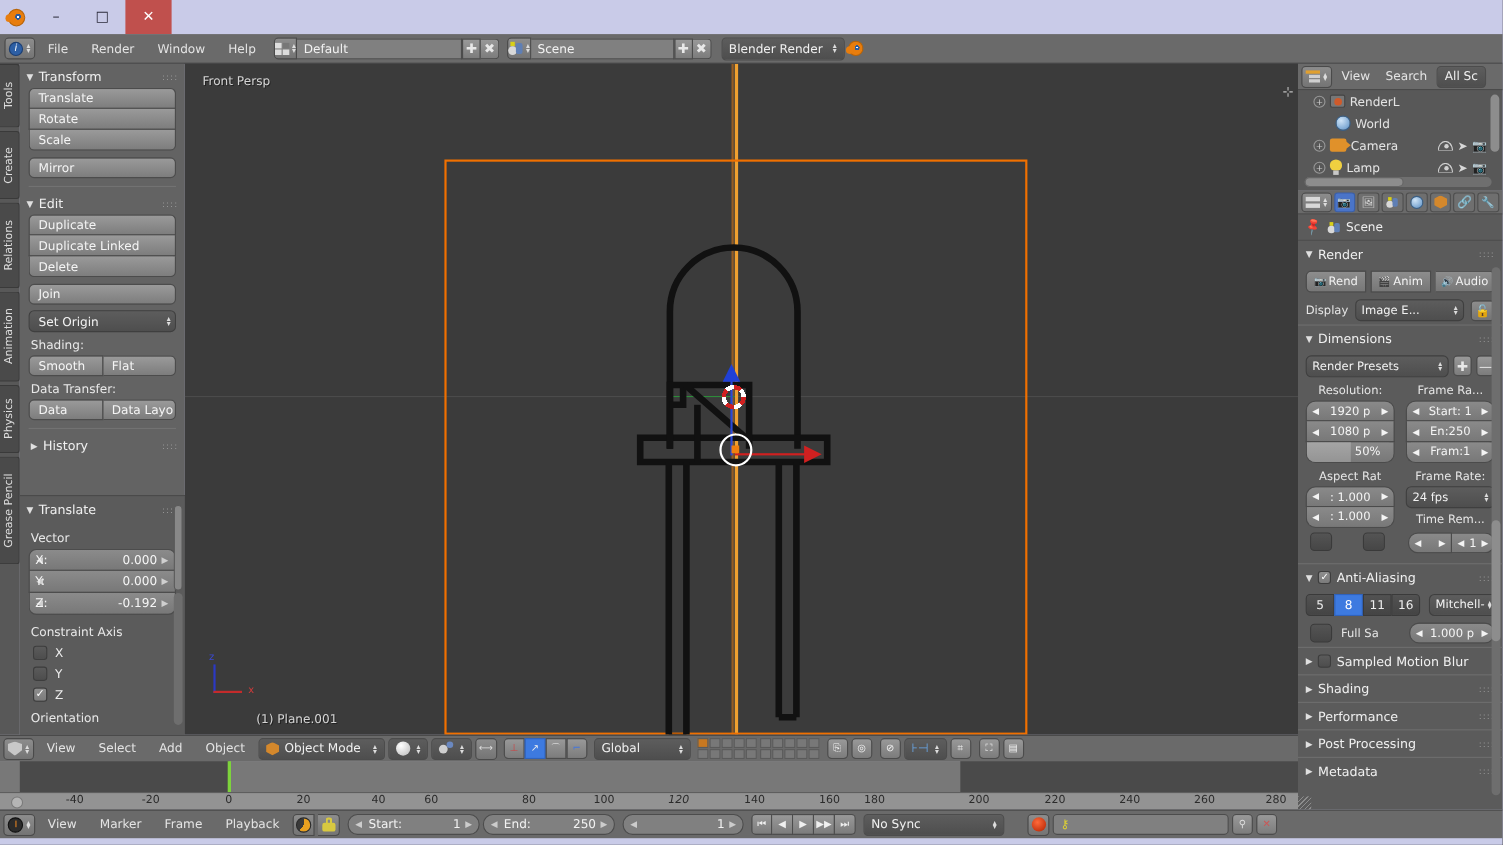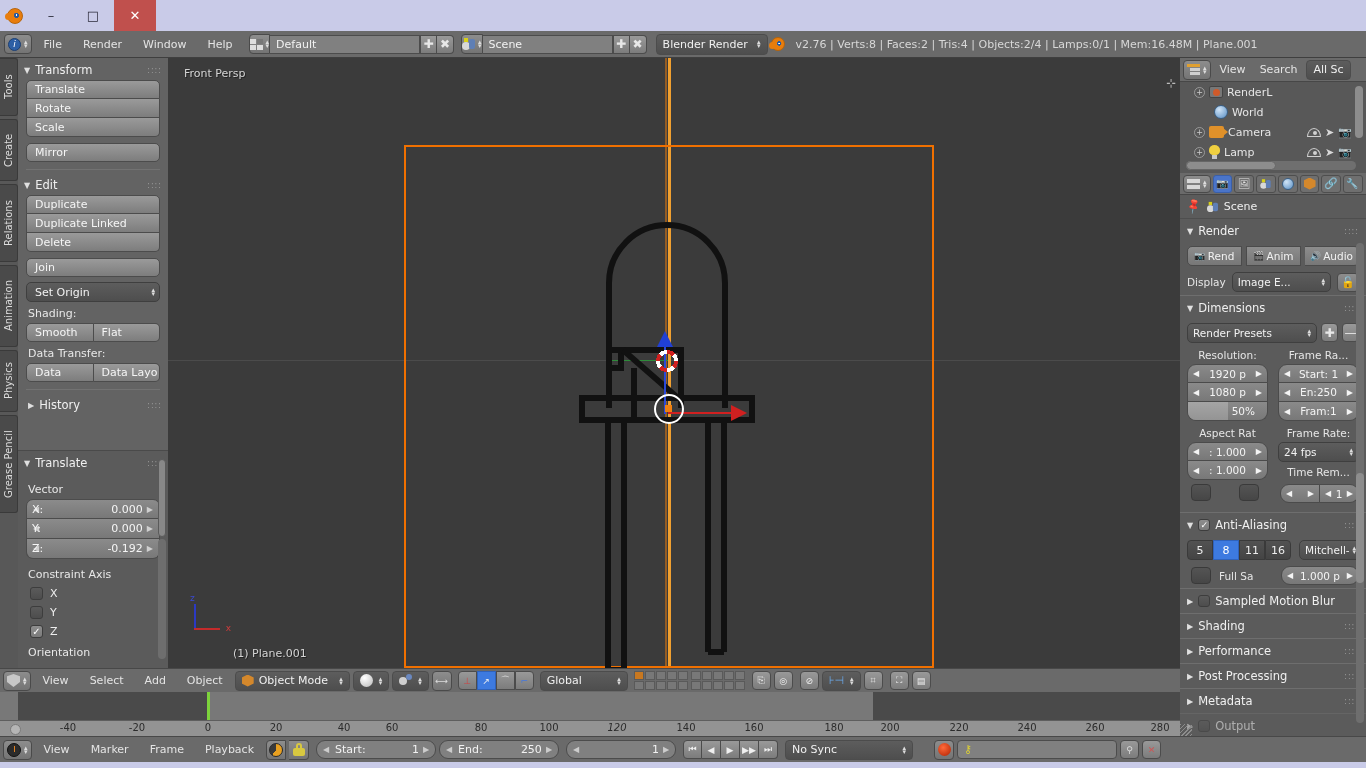--- a/index.html
+++ b/index.html
@@ -357,21 +357,20 @@
       <span>Blender Render</span>
       <span class="spin">
           <span>▴</span>
           <span>▾</span>
         </span>
     </div>
 
     <div class="tb-icon" style="width:22px;">
       <div class="blender-logo" style="width:14px;height:14px;"></div>
     </div>
-    <div class="statustxt">v2.76 | Verts:8 | Faces:2 | Tris:4 | Objects:2/4 | Lamps:0/1 | Mem:16.48M | Plane.001</div>
   </div>
 
   <div class="viewport-wrap">
 
     <div class="tabcol">
       <div class="vtab" style="height:58px;">Tools</div>
       <div class="vtab" style="height:62px;">Create</div>
       <div class="vtab" style="height:78px;">Relations</div>
       <div class="vtab" style="height:82px;">Animation</div>
       <div class="vtab" style="height:62px;">Physics</div>
@@ -647,21 +646,21 @@
       <div class="tl-lbl" style="left:137px;">-20</div>
       <div class="tl-lbl" style="left:208px;">0</div>
       <div class="tl-lbl" style="left:276px;">20</div>
       <div class="tl-lbl" style="left:344px;">40</div>
       <div class="tl-lbl" style="left:392px;text-align:center;">60</div>
       <div class="tl-lbl" style="left:481px;">80</div>
       <div class="tl-lbl" style="left:549px;">100</div>
       <div class="tl-lbl" style="left:617px;font-style:italic;">120</div>
       <div class="tl-lbl" style="left:686px;">140</div>
       <div class="tl-lbl" style="left:754px;">160</div>
-      <div class="tl-lbl" style="left:834px;">180</div>
+      <div class="tl-lbl" style="left:795px;">180</div>
       <div class="tl-lbl" style="left:890px;">200</div>
       <div class="tl-lbl" style="left:959px;">220</div>
       <div class="tl-lbl" style="left:1027px;">240</div>
       <div class="tl-lbl" style="left:1095px;">260</div>
       <div class="tl-lbl" style="left:1160px;">280</div>
     </div>
   </div>
 
   <div class="tlhdr">
     <div class="editor-sel">
@@ -1022,24 +1021,19 @@
     <div class="psec">
       <span class="tri">▶</span>
       <span>Post Processing</span>
       <span class="grip">::::</span>
     </div>
     <div class="psec">
       <span class="tri">▶</span>
       <span>Metadata</span>
       <span class="grip">::::</span>
     </div>
-    <div class="psec" style="opacity:.55;">
-      <span class="tri">▶</span>
-      <span class="cbox" style="width:12px;height:12px;"></span>
-      <span>Output</span>
-    </div>
 
     <div class="p-vtrack"></div>
     <div class="p-vscroll"></div>
     <div class="corner-grip" style="left:0;bottom:0;"></div>
   </div>
 
 </div>
 
 </body></html>

